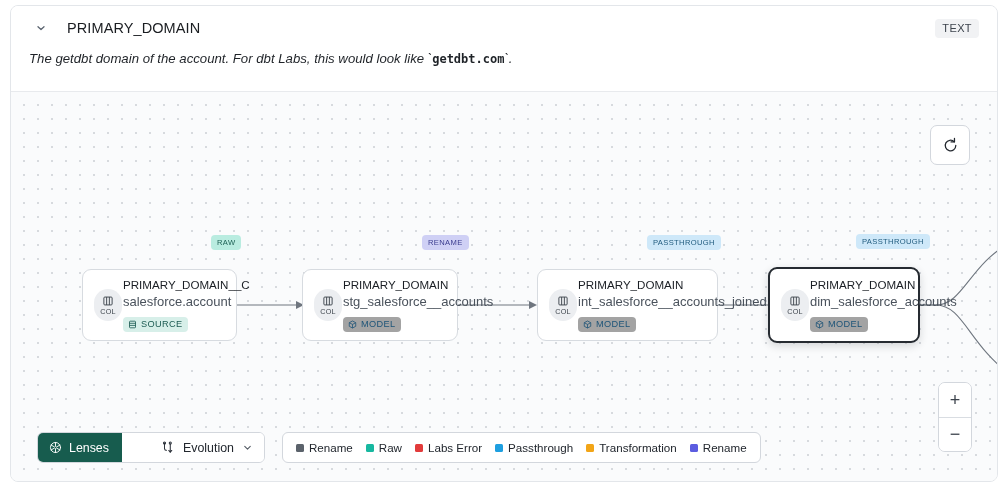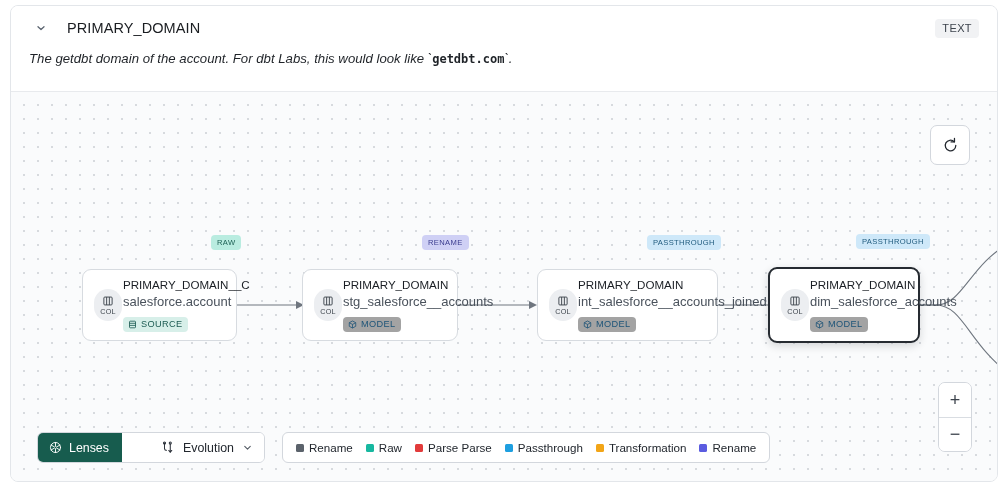--- a/index.html
+++ b/index.html
@@ -487,21 +487,21 @@
           <div class="legend-item">
             <span class="legend-swatch" style="background:#5b626b;"></span>
             <span>Rename</span>
           </div>
           <div class="legend-item">
             <span class="legend-swatch" style="background:#17b8a0;"></span>
             <span>Raw</span>
           </div>
           <div class="legend-item">
             <span class="legend-swatch" style="background:#e23b3b;"></span>
-            <span>Parse Parse</span>
+            <span>Labs Error</span>
           </div>
           <div class="legend-item">
             <span class="legend-swatch" style="background:#1e9fe0;"></span>
             <span>Passthrough</span>
           </div>
           <div class="legend-item">
             <span class="legend-swatch" style="background:#f2a517;"></span>
             <span>Transformation</span>
           </div>
           <div class="legend-item">

